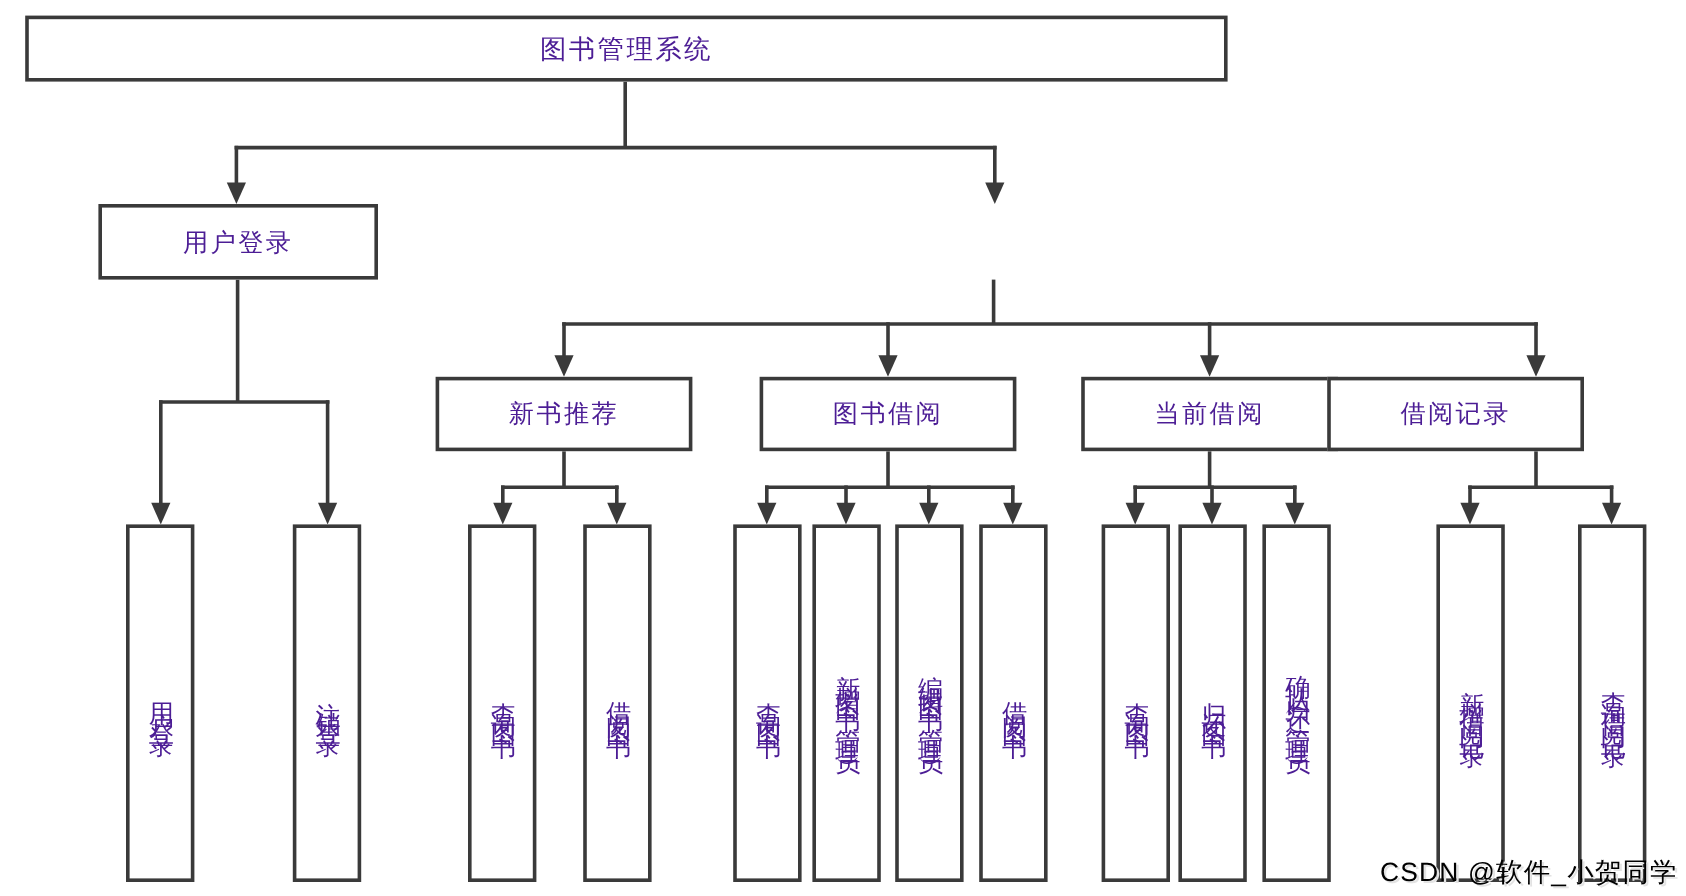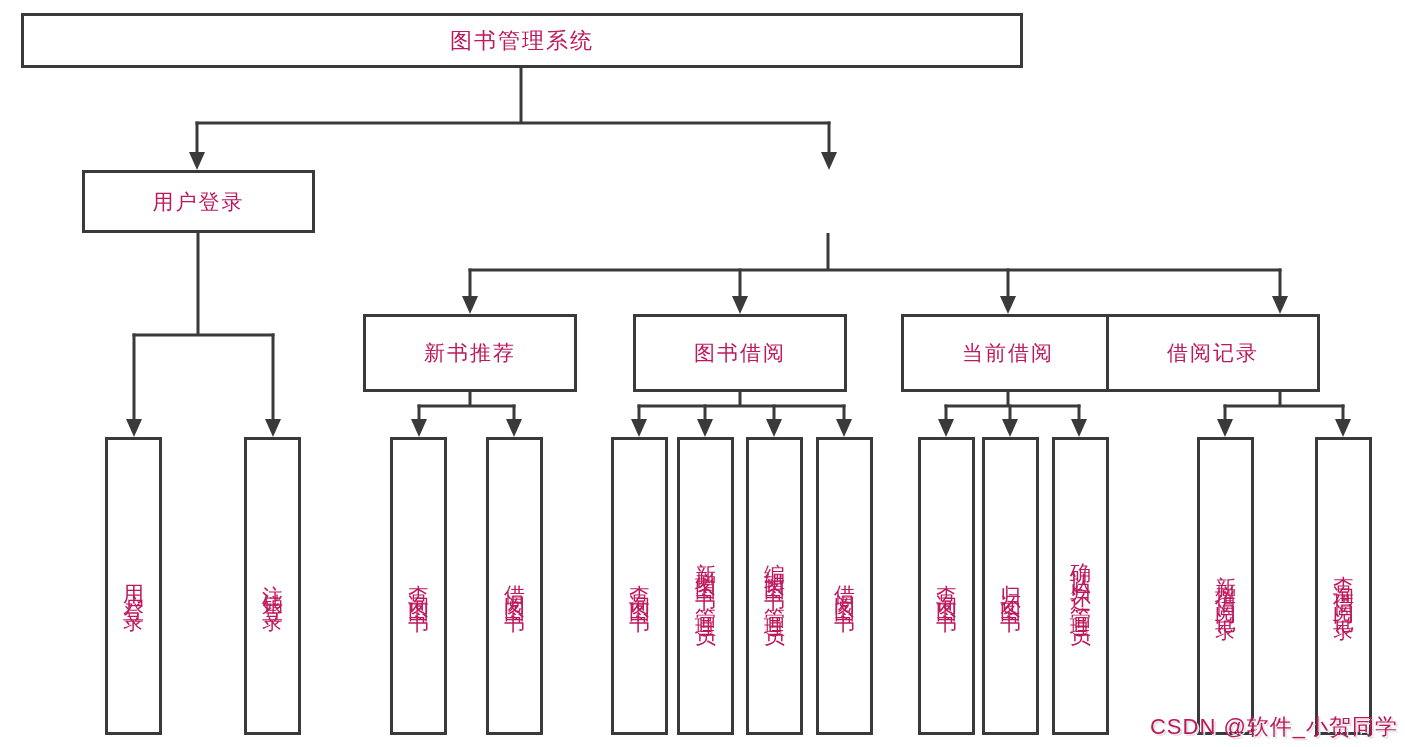--- a/index.html
+++ b/index.html
@@ -25,43 +25,43 @@
     pointer-events: none;
   }
   .box {
     position: absolute;
     box-sizing: border-box;
     border: 3px solid #3a3a3a;
     background: #ffffff;
     display: flex;
     align-items: center;
     justify-content: center;
-    color: #be185d;
+    color: #4c1d95;
     font-size: 21px;
     letter-spacing: 2px;
   }
   .root  { left: 21px;  top: 13px;  width: 1002px; height: 55px; font-size: 22px; }
   .lvl2  { top: 170px; width: 233px; height: 63px; }
-  .lvl3  { top: 314px; width: 214px; height: 78px; }
+  .lvl3  { top: 314px; width: 214px; height: 62px; }
   .leaf {
     top: 437px;
     width: 57px;
     height: 298px;
     writing-mode: vertical-rl;
     text-orientation: mixed;
     letter-spacing: 9px;
     font-size: 21px;
   }
   .leaf span { display: block; }
   .watermark {
     position: absolute;
     top: 712px;
     right: 7px;
     font-size: 22px;
-    color: #be185d;
+    color: #000000;
     letter-spacing: 1px;
     text-shadow: 2px 2px 0 #e3e3e3;
     white-space: nowrap;
   }
 </style>
 </head>
 <body>
 
 <div class="canvas">
 

